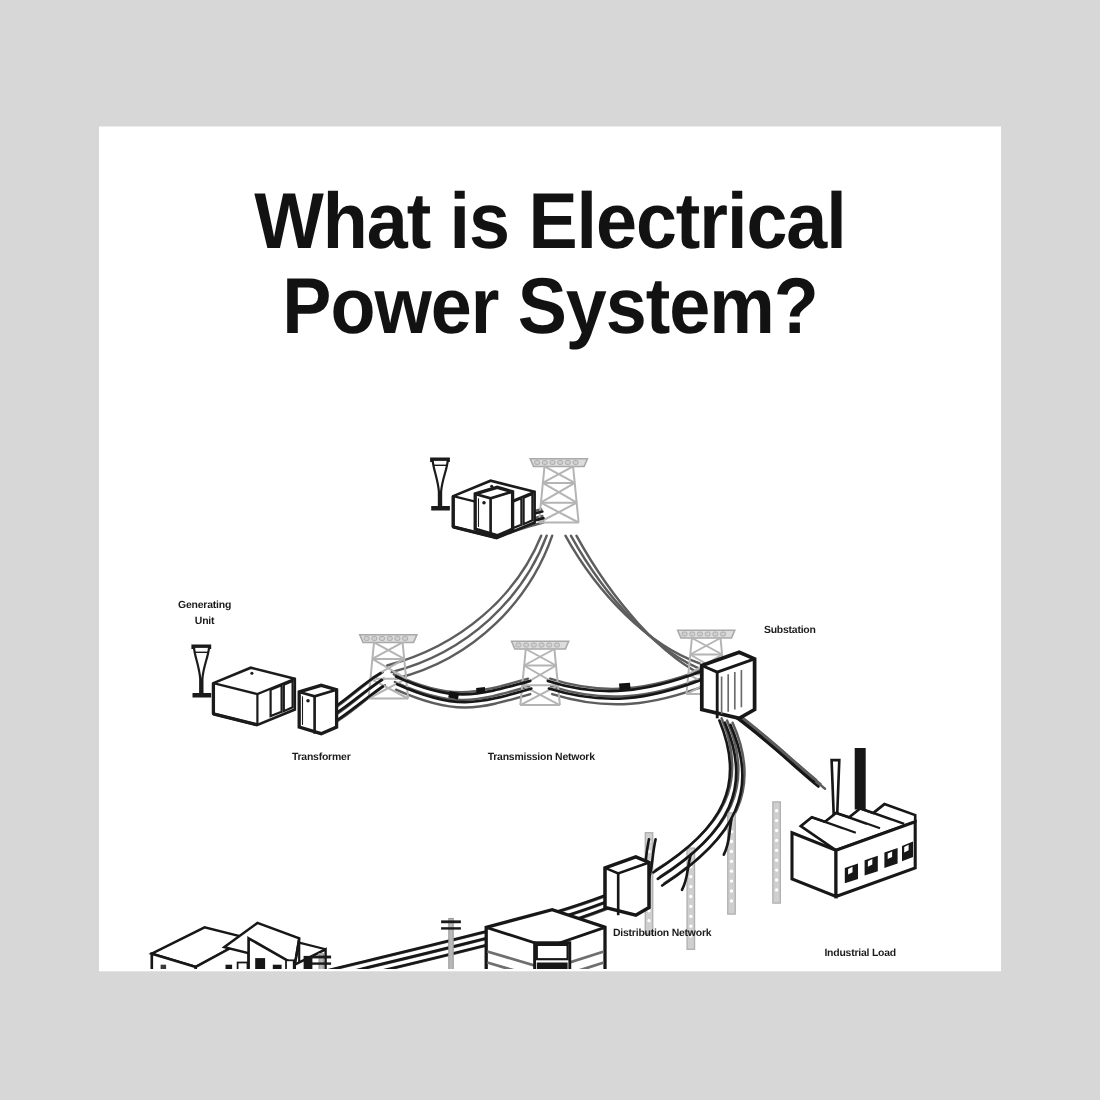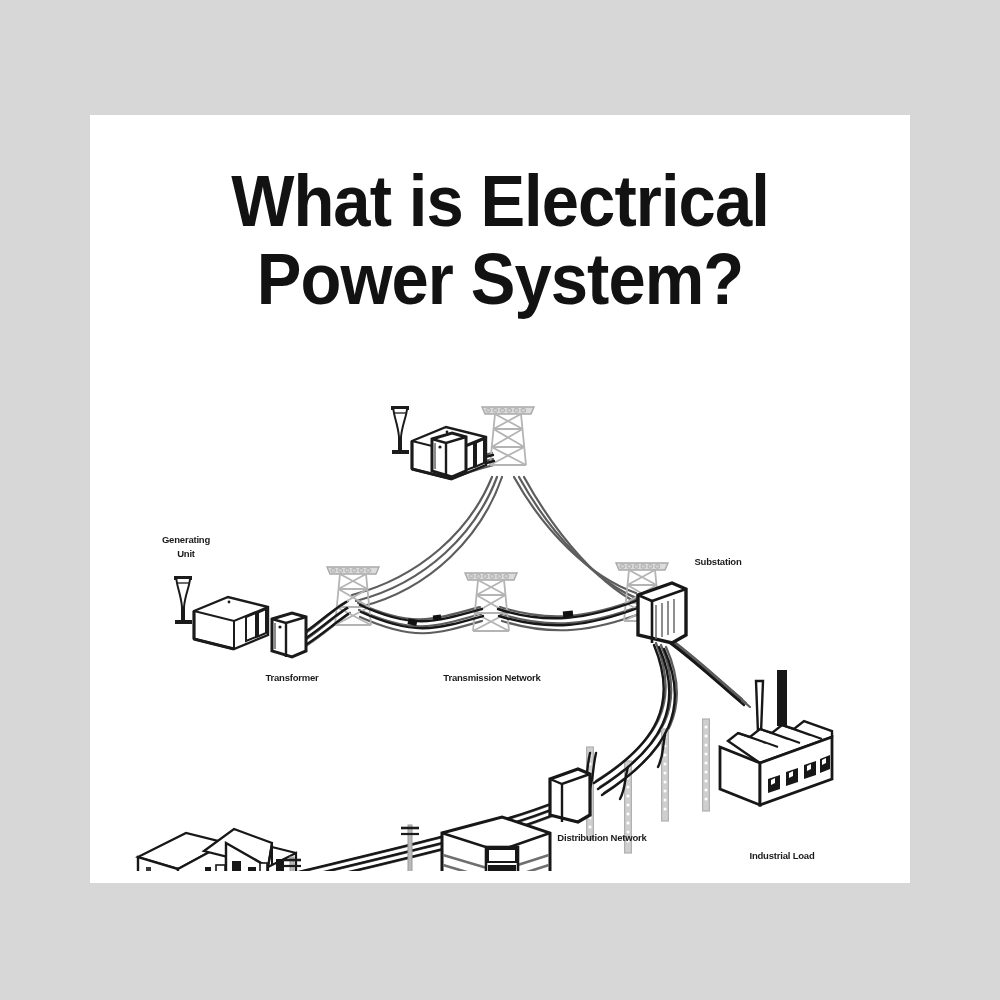--- a/index.html
+++ b/index.html
@@ -21,21 +21,21 @@
     font-weight:bold;
     font-size:72px;
     line-height:1.08;
     letter-spacing:-1px;
     color:#121212;
     transform:scaleX(0.93);
     transform-origin:center top;
   }
   #title .ln{display:block;white-space:nowrap;}
   #diagram{
-    position:absolute;left:30px;top:266px;width:760px;height:490px;
+    position:absolute;left:30px;top:276px;width:760px;height:490px;
   }
   .lbl{
     font-family:"Liberation Sans", sans-serif;
     font-weight:bold;
     font-size:9.5px;
     fill:#1b1b1b;
     letter-spacing:-0.2px;
   }
 </style>
 </head>

